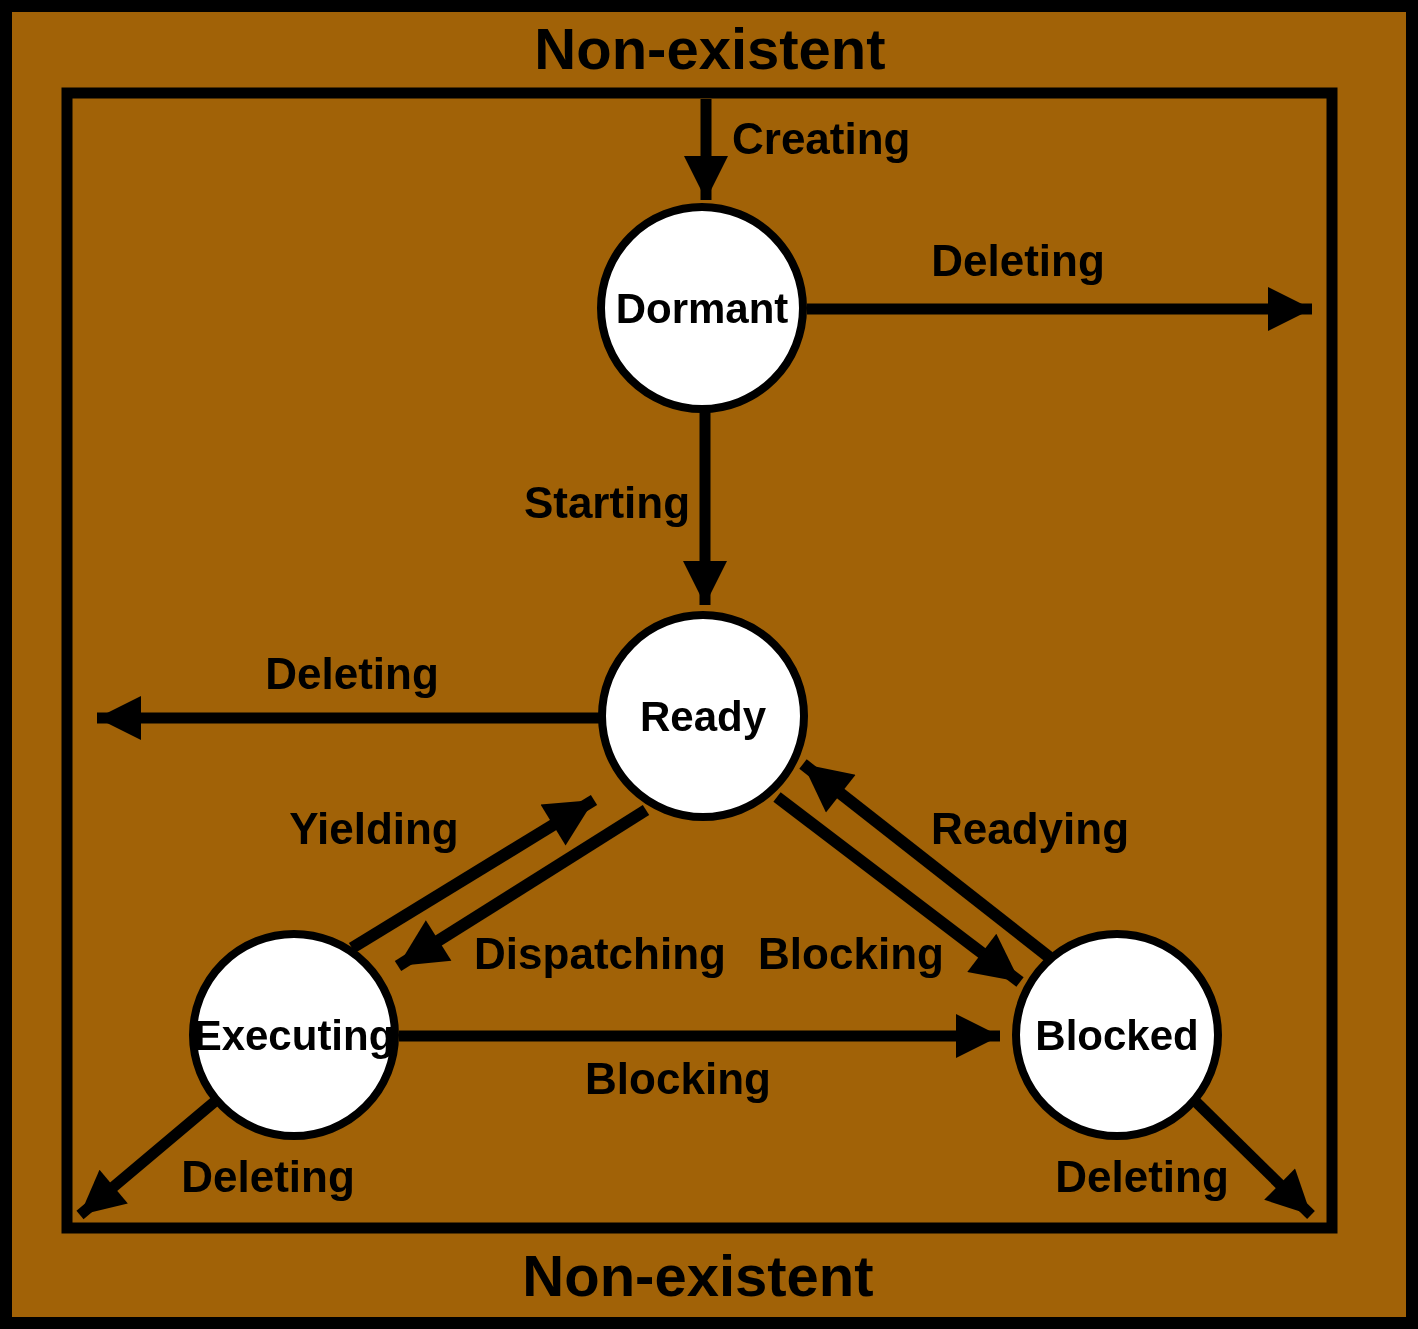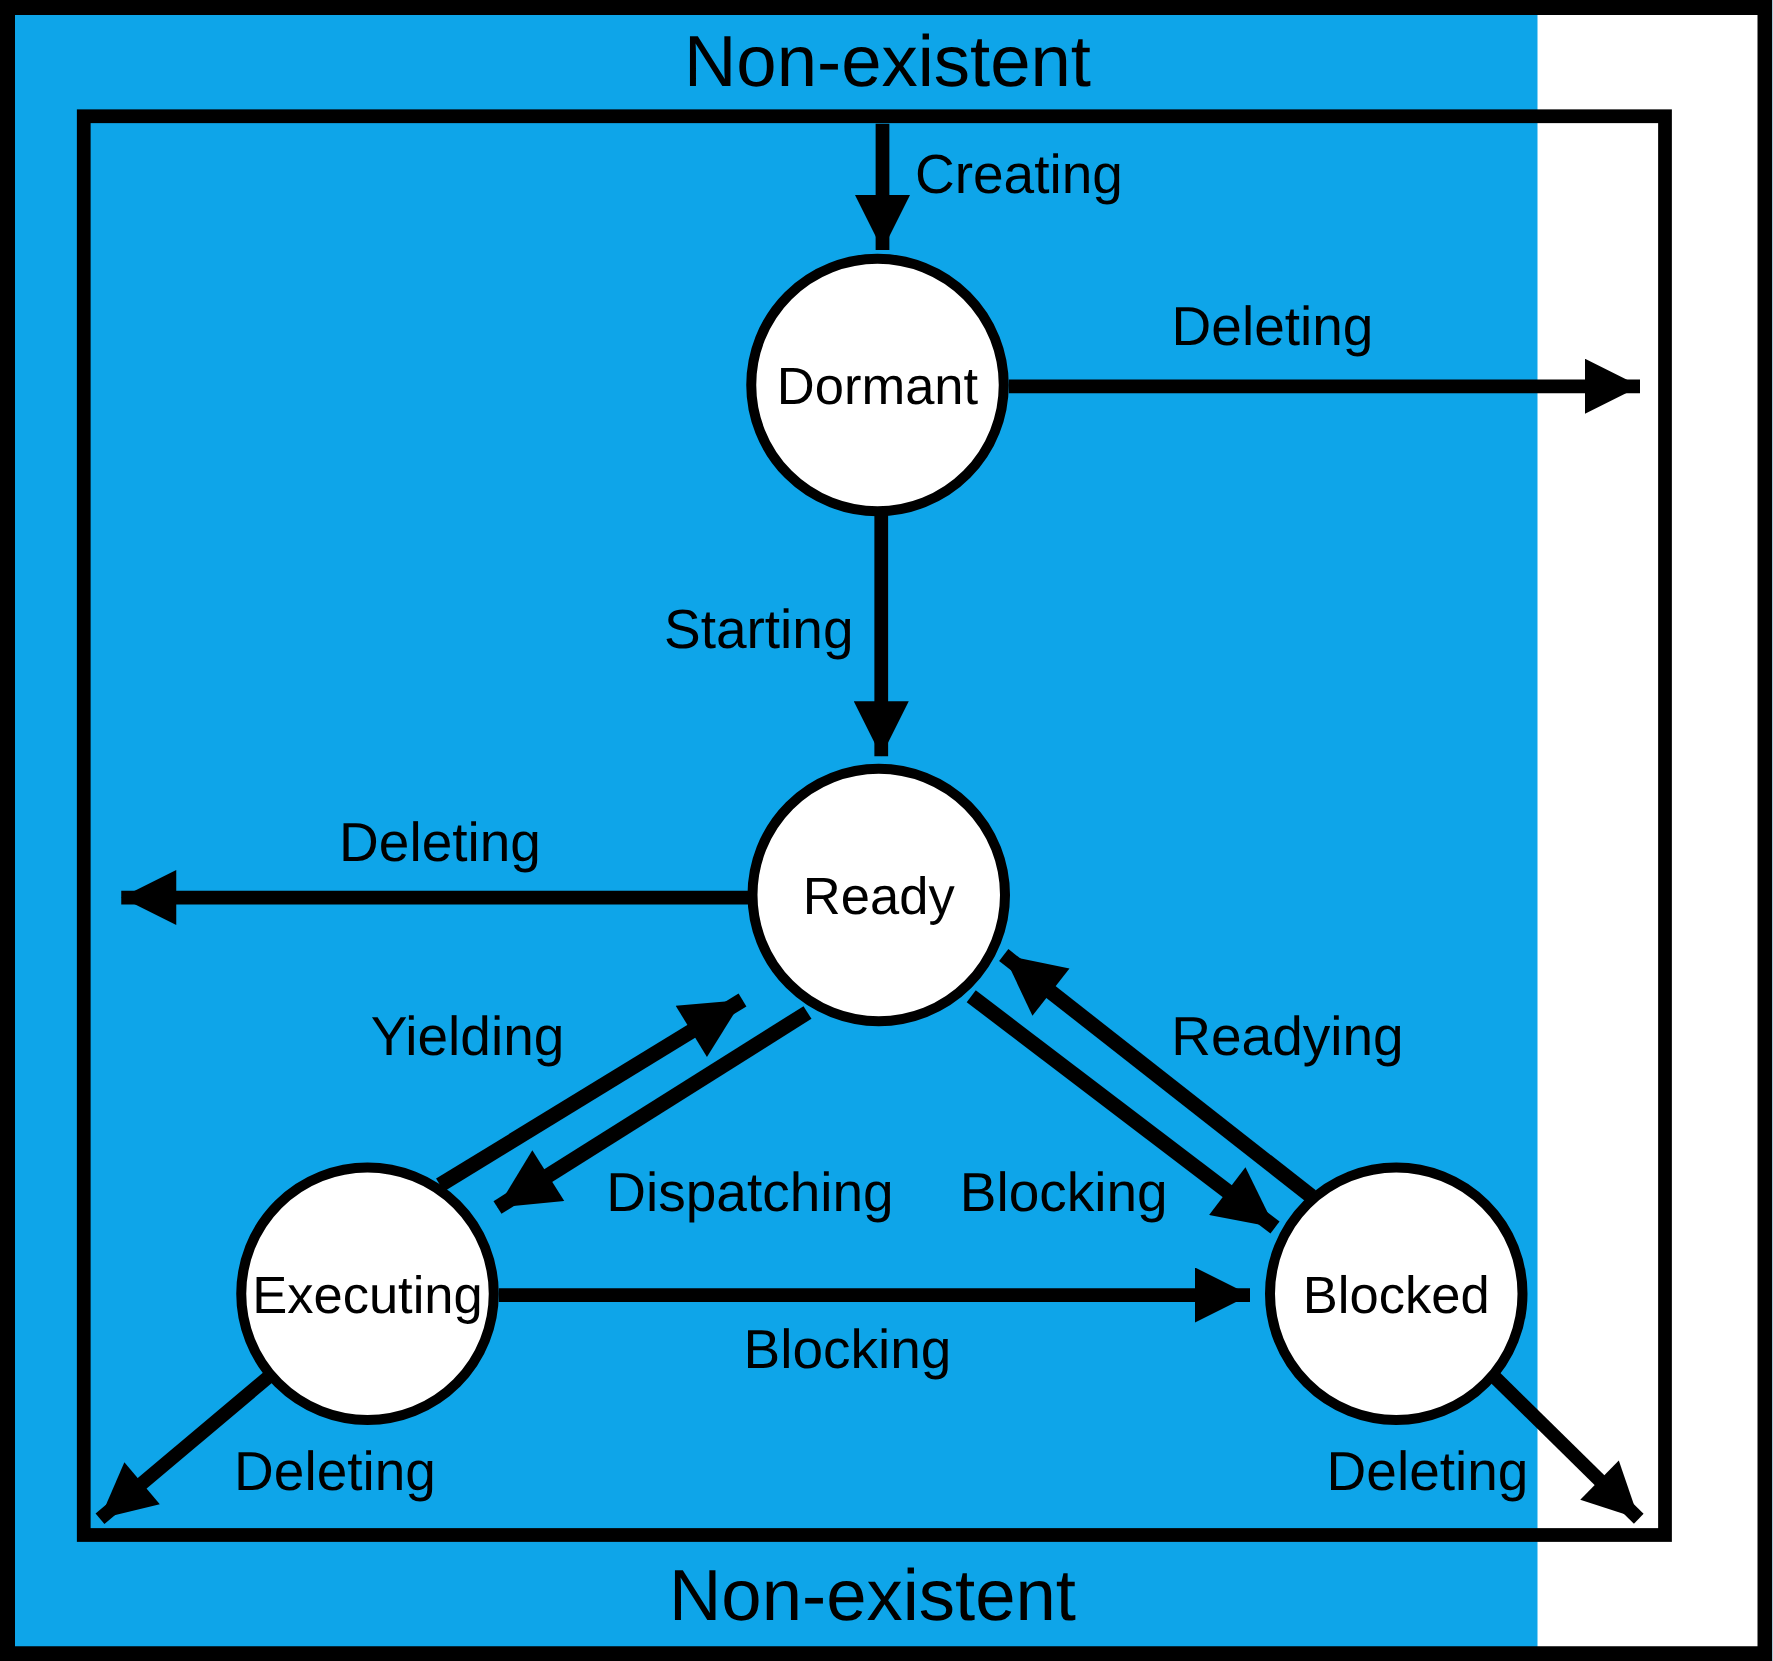--- a/index.html
+++ b/index.html
@@ -2,24 +2,25 @@
 <html><head>
 <meta charset="utf-8">
 <style>
   html, body {
     margin: 0;
     padding: 0;
     background: #ffffff;
   }
   .stage {
     position: relative;
-    width: 1230px;
+    width: 1418px;
     height: 1329px;
-    background: #0ea5e9;
+    background: #a16207;
     font-family: "Liberation Sans", sans-serif;
+    font-weight: bold;
   }
   svg { display: block; }
   .shape {
     fill: none;
     stroke: #000000;
   }
   .edge {
     fill: none;
     stroke: #000000;
     stroke-width: 11;

